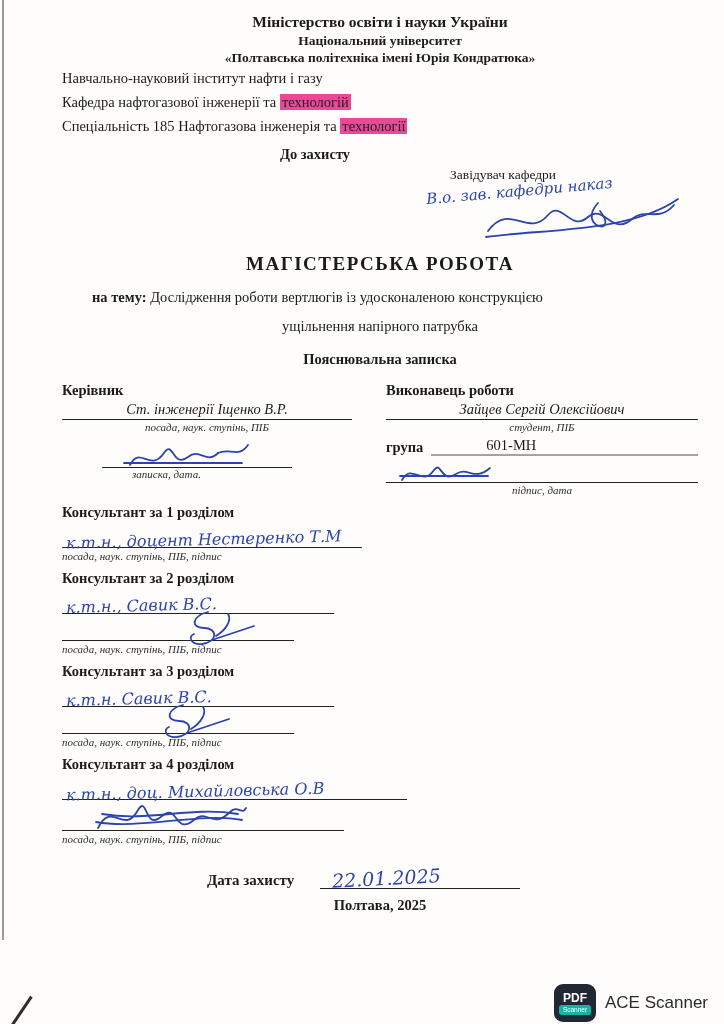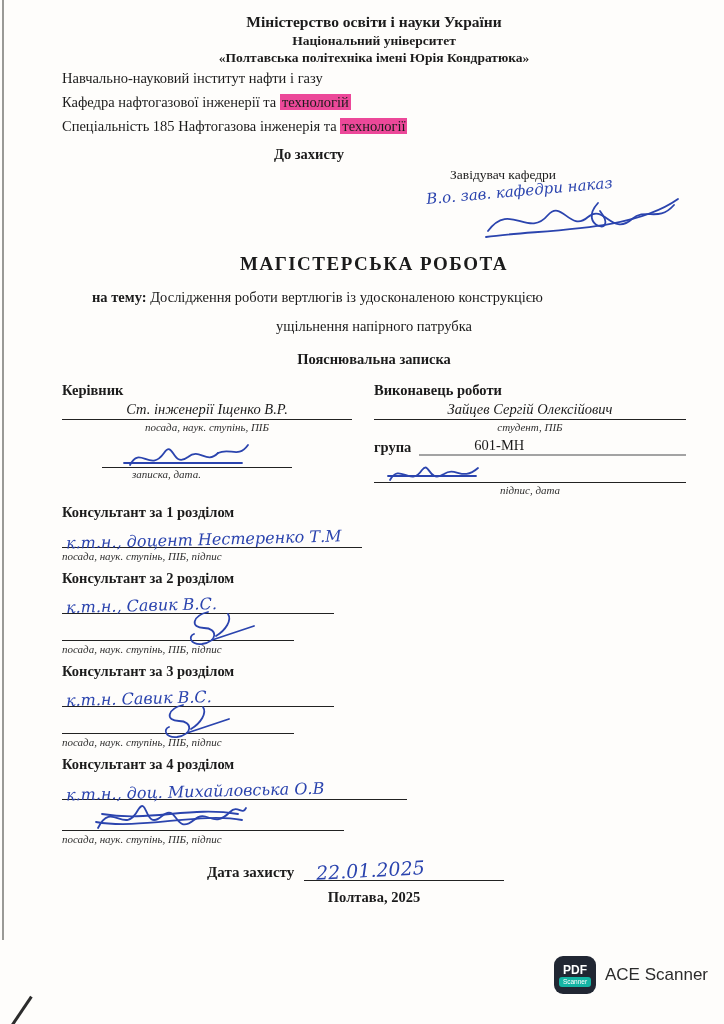--- a/index.html
+++ b/index.html
@@ -7,21 +7,21 @@
 
   .page {
     position: relative;
     width: 724px;
     height: 1024px;
     margin: 0 auto;
     background: #fefdfb;
     color: #1b1b1b;
     overflow: hidden;
   }
-  .content { padding: 12px 38px 0 62px; }
+  .content { padding: 12px 26px 0 62px; }
 
   .center { text-align: center; }
   .b { font-weight: bold; }
 
   .ministry { font-size: 15.5px; line-height: 20px; }
   .univ { font-size: 13.5px; line-height: 17px; }
 
   .inst-block { font-size: 14.5px; line-height: 24px; }
   .hl { background: #ec4899; padding: 0 2px; }
 
@@ -62,28 +62,28 @@
   .hw-line .hw { position: absolute; left: 4px; bottom: -2px; font-size: 16px; white-space: nowrap; transform: rotate(-1.5deg); }
   .w300 { width: 300px; } .w270 { width: 272px; } .w345 { width: 345px; }
   .c-sig { border-bottom: 1px solid #222; width: 232px; height: 26px; position: relative; }
   .c-sig svg { position: absolute; bottom: -8px; }
   .c-sig.s2 svg { left: 120px; }
   .c-sig.s3 svg { left: 95px; }
   .c-sig.s4 { width: 282px; height: 30px; }
   .c-sig.s4 svg { left: 28px; }
   .c-caption { margin-top: 2px; }
 
-  .defense { margin-top: 6px; margin-left: 145px; font-size: 15px; display: flex; align-items: flex-end; height: 30px; }
+  .defense { margin-top: 14px; margin-left: 145px; font-size: 15px; display: flex; align-items: flex-end; height: 30px; gap: 16px; }
   .defense-label { font-weight: bold; margin-right: 10px; }
   .date-line { border-bottom: 1px solid #222; width: 200px; position: relative; height: 26px; }
   .date-line .hw { position: absolute; left: 12px; bottom: -1px; font-size: 19px; white-space: nowrap; transform: rotate(-3deg); }
 
   .city { margin-top: 8px; font-size: 14.5px; }
 
-  .scanner { position: absolute; right: 16px; bottom: 30px; display: flex; align-items: center; gap: 9px; font-family: "Liberation Sans", sans-serif; }
+  .scanner { position: absolute; right: 16px; bottom: 2px; display: flex; align-items: center; gap: 9px; font-family: "Liberation Sans", sans-serif; }
   .pdf-badge { width: 42px; height: 38px; background: #212733; border-radius: 9px; display: flex; flex-direction: column; align-items: center; justify-content: center; gap: 1px; }
   .pdf-badge .pdf-txt { color: #ffffff; font-weight: bold; font-size: 12px; line-height: 12px; }
   .pdf-badge .scan-strip { background: #14b5a4; color: #ffffff; font-size: 6.5px; line-height: 8px; border-radius: 3px; padding: 1px 4px; }
   .scanner-name { font-size: 17px; color: #2b2b2b; }
 
   .edge-line { position: absolute; left: 2px; top: 0; width: 2px; height: 940px; background: #9a9a96; }
   .corner-artifact { position: absolute; left: -6px; bottom: 6px; width: 48px; height: 3px; background: #2c2c2c; transform: rotate(-56deg); }
 
   svg.sig path { fill: none; stroke: #2b44ae; stroke-width: 1.8; stroke-linecap: round; stroke-linejoin: round; }
 </style>

